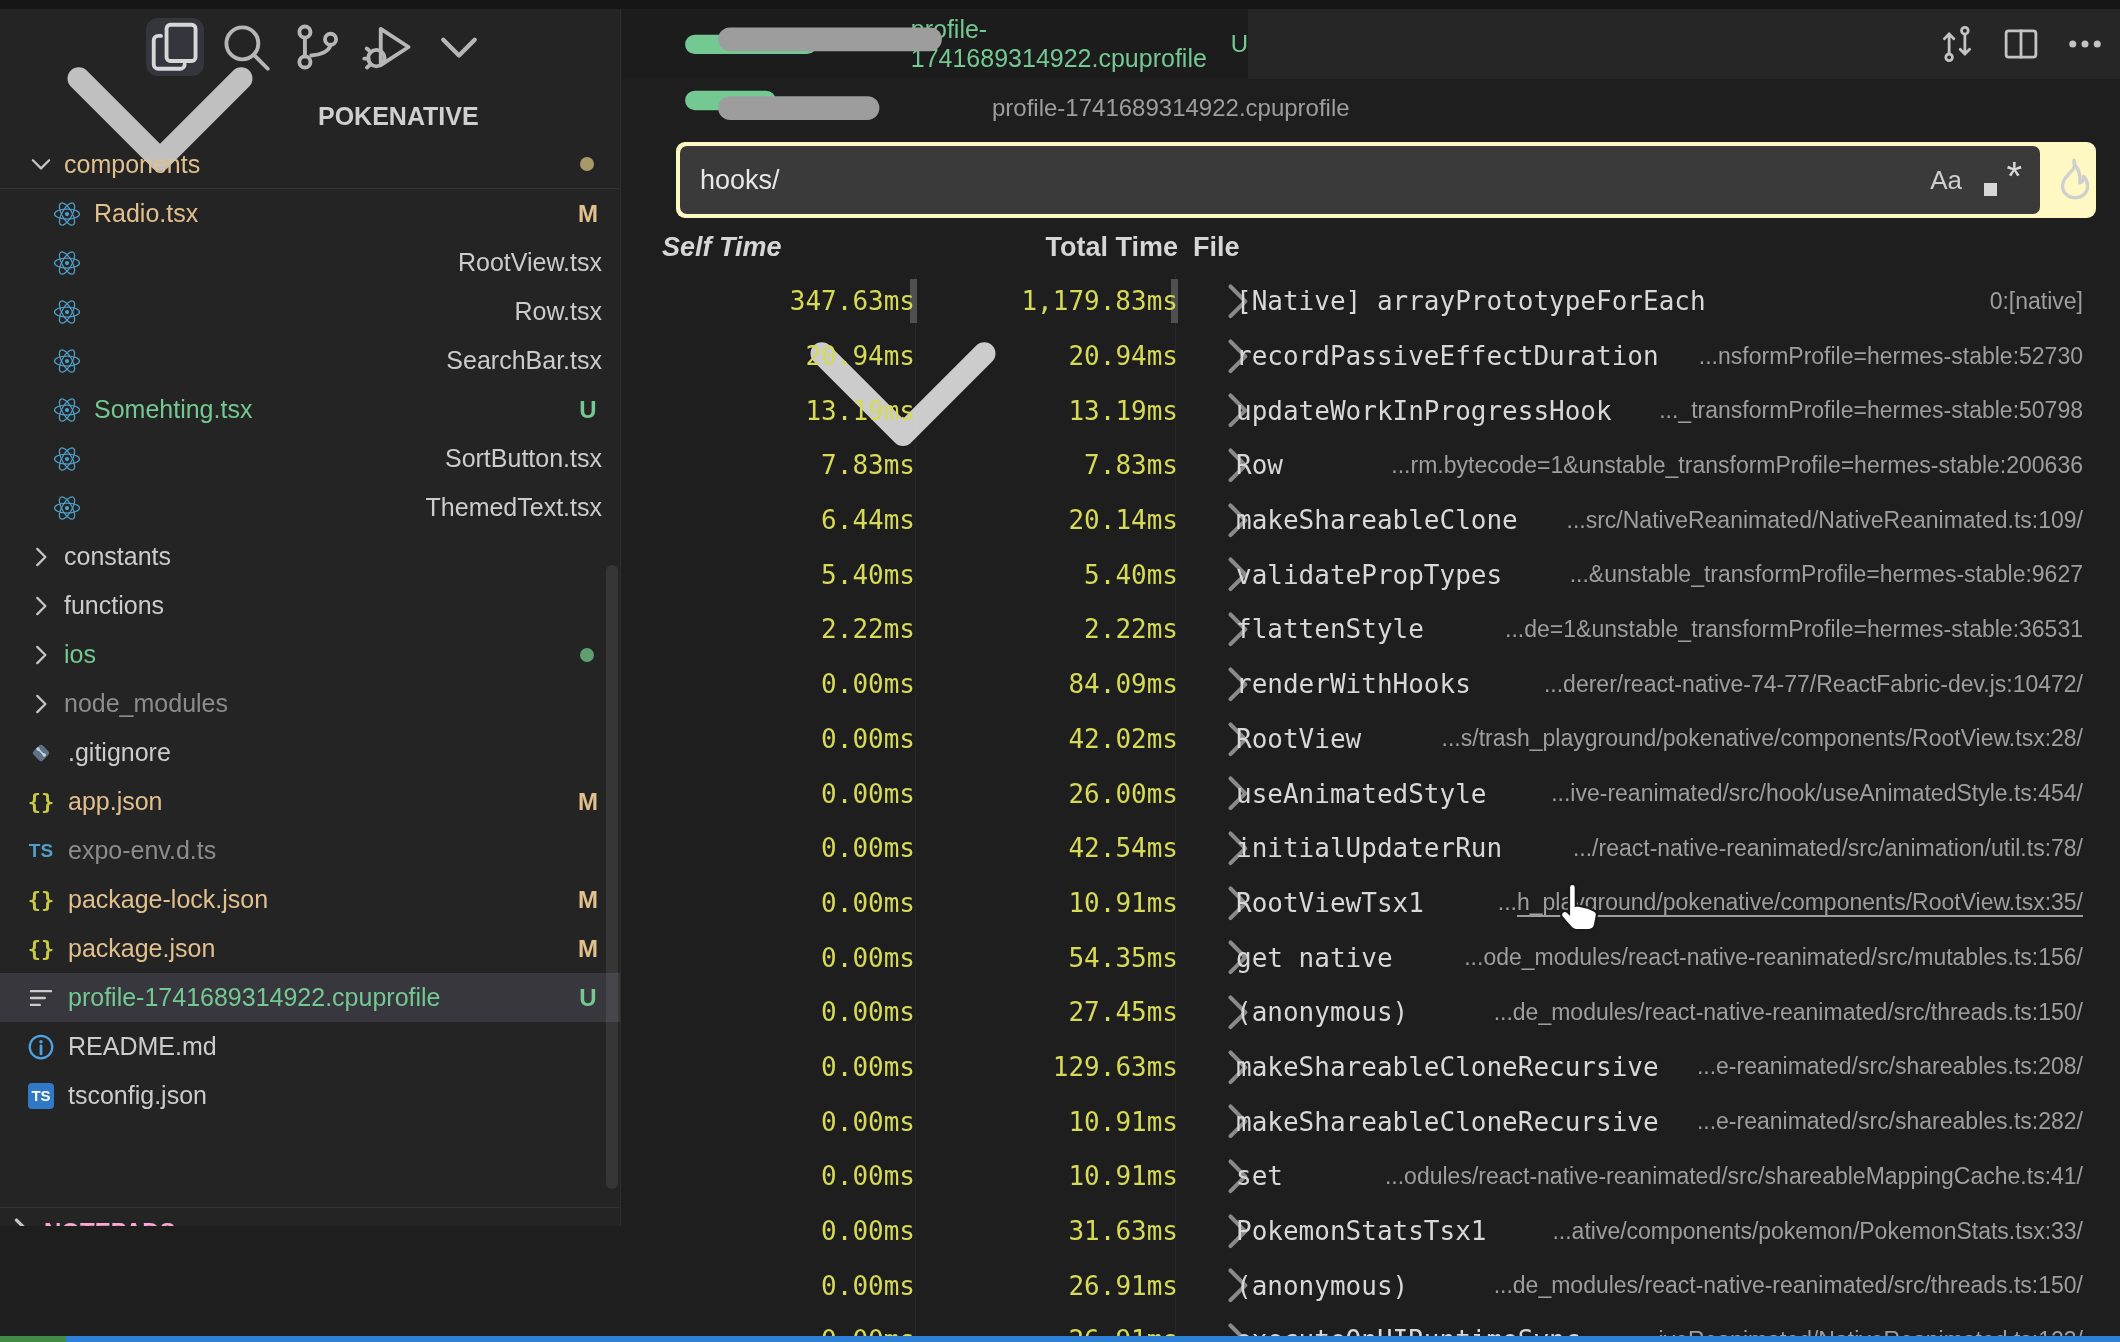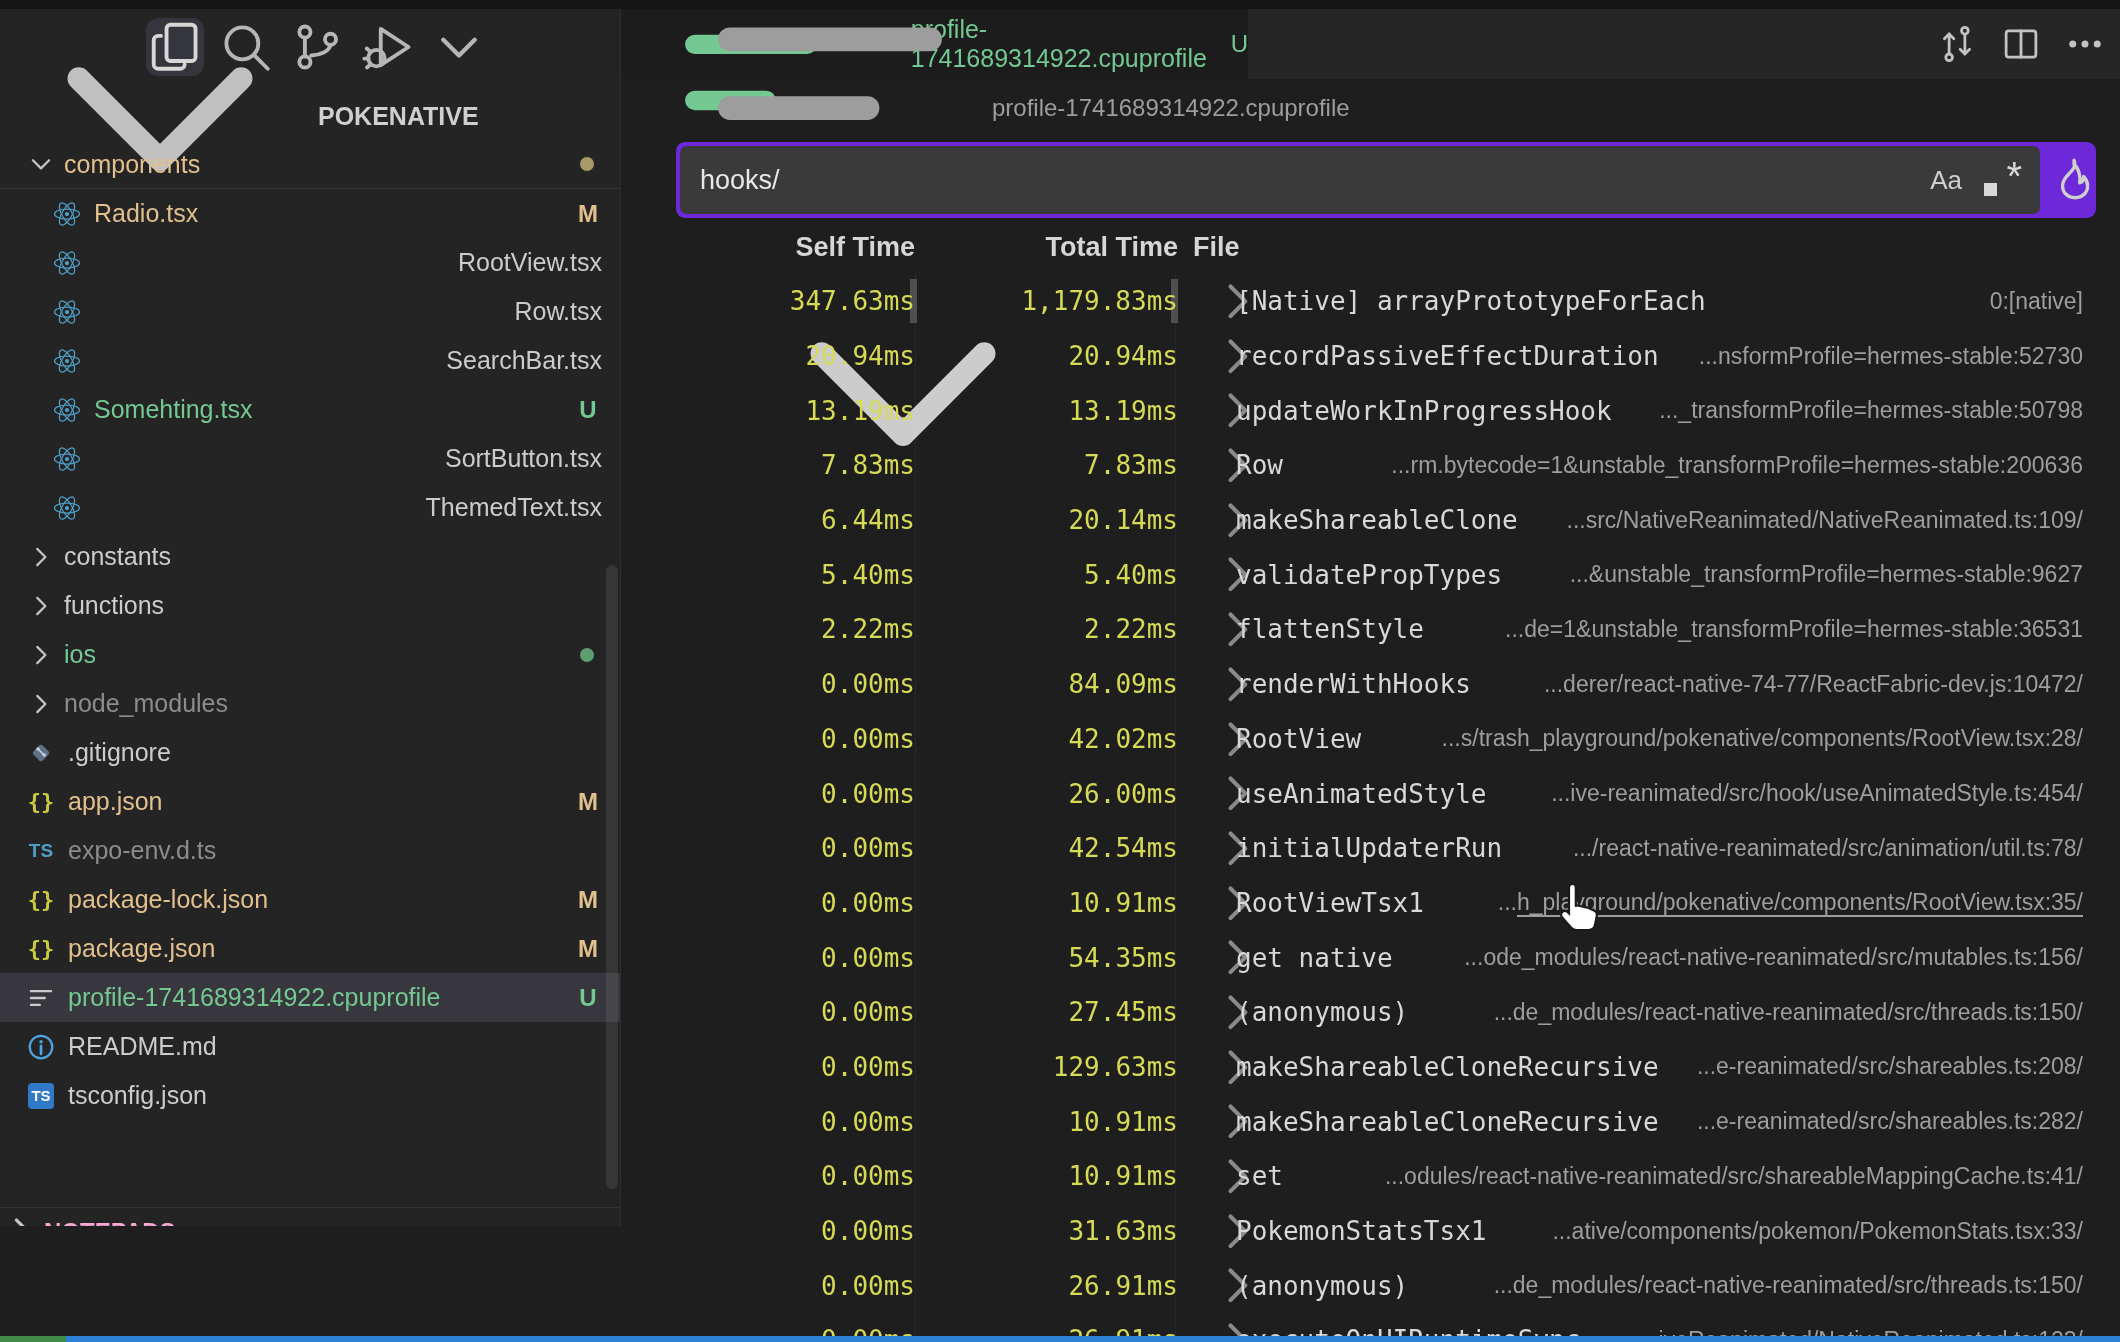--- a/index.html
+++ b/index.html
@@ -58,37 +58,37 @@
   .tab .tbadge{margin-left:16px;font-size:24px;}
   .ed-actions{position:absolute;right:14px;top:0;height:70px;display:flex;align-items:center;gap:22px;color:#c3c3c3;}
   .ed-actions .abtn{width:42px;height:42px;display:flex;align-items:center;justify-content:center;}
   .ed-actions svg{width:31px;height:31px;}
 
   .breadcrumb{position:absolute;left:0;top:70px;width:100%;height:58px;display:flex;align-items:center;
               color:#9d9d9d;font-size:24px;}
   .breadcrumb .ficon{margin-left:58px;margin-right:12px;display:flex;color:#9d9d9d;}
   .breadcrumb .ficon svg{width:25px;height:25px;}
 
-  .filterwrap{position:absolute;left:54px;top:133px;width:1420px;height:76px;background:#6d28d9;border-radius:9px;}
+  .filterwrap{position:absolute;left:54px;top:133px;width:1420px;height:76px;background:#fef9c3;border-radius:9px;}
   .filterinput{position:absolute;left:4px;top:4px;width:1360px;height:68px;background:#3a3a3a;border-radius:7px;
                display:flex;align-items:center;font-size:27px;color:#e8e8e8;}
   .filterinput .ftext{margin-left:20px;}
   .fin-icons{position:absolute;right:18px;top:0;height:68px;display:flex;align-items:center;gap:20px;color:#cfcfcf;}
   .aa-ic{font-size:26px;}
   .rx-ic{position:relative;width:40px;height:40px;}
   .rx-ic .sq{position:absolute;left:2px;bottom:4px;width:13px;height:13px;background:#d8d8d8;}
   .rx-ic .ast{position:absolute;right:0px;top:-6px;font-size:40px;color:#d8d8d8;}
   .flame{position:absolute;left:1426px;top:146px;width:50px;height:50px;color:#cfcfcf;display:flex;
          align-items:center;justify-content:center;}
   .flame svg{width:38px;height:38px;}
 
   .thead{position:absolute;left:0;top:223px;width:100%;height:44px;font-size:27px;color:#d6d6d6;font-weight:bold;}
   .thead .sortchev{position:absolute;left:131px;top:9px;color:#cccccc;}
   .thead .sortchev svg{width:24px;height:24px;}
-  .h-self{position:absolute;left:40px;width:253px;text-align:right;}
+  .h-self{position:absolute;left:40px;width:253px;text-align:left;font-style:italic;}
   .h-total{position:absolute;left:330px;width:226px;text-align:right;}
   .h-file{position:absolute;left:571px;}
 
   .rows{position:absolute;left:0;top:265px;width:100%;height:1062px;}
   .prow{position:relative;height:54.7px;}
   .cell-self,.cell-total{position:absolute;top:0;height:100%;display:flex;align-items:center;justify-content:flex-end;
         font-family:"DejaVu Sans Mono",monospace;font-size:26px;color:#d6da55;}
   .cell-self{left:40px;width:253px;} .cell-total{left:330px;width:226px;}
   .cell-chev{position:absolute;left:588px;top:0;height:100%;display:flex;align-items:center;color:#8a8a8a;}
   .cell-chev svg{width:21px;height:21px;}

